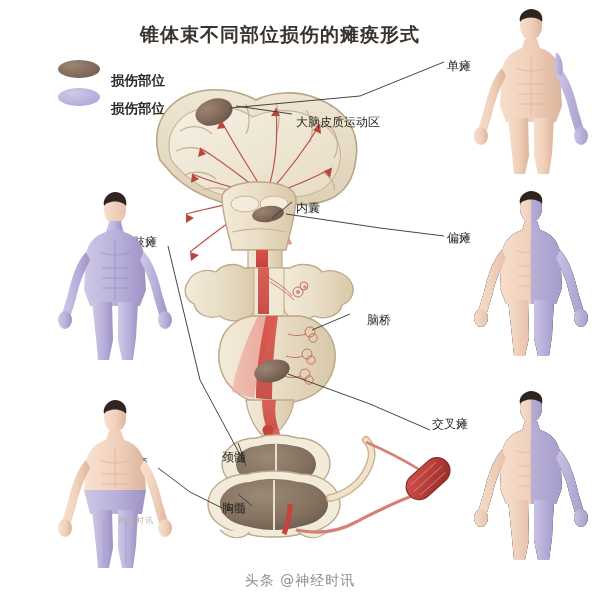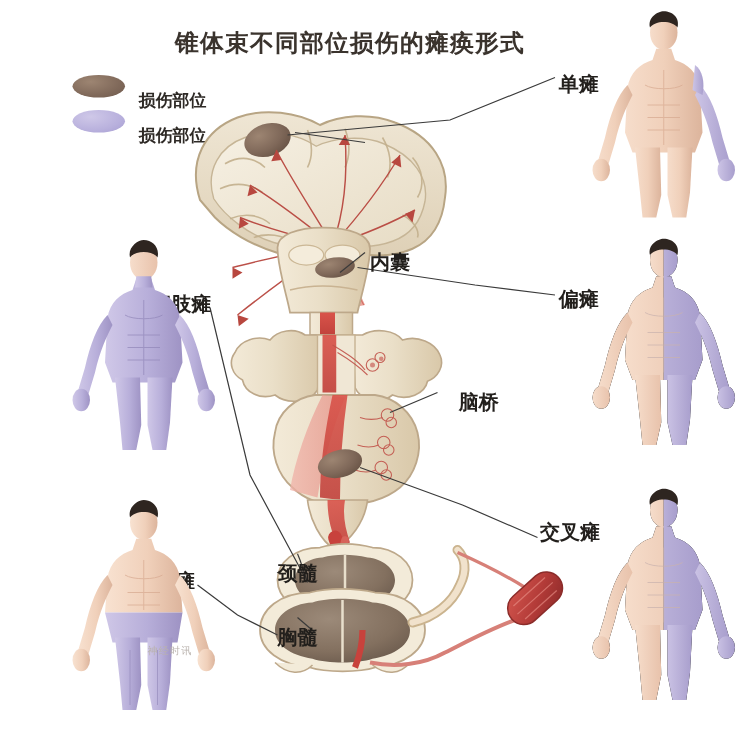--- a/index.html
+++ b/index.html
@@ -20,21 +20,21 @@
     letter-spacing:1px;
   }
 
   
   .legend{left:58px;top:57px;}
   .legend-row{display:flex;align-items:center;height:24px;margin-bottom:4px;}
   .legend-swatch{width:42px;height:18px;border-radius:50%;margin-right:11px;}
   .legend-label{font-size:13.5px;font-weight:bold;color:#2e2a26;margin-top:24px;}
 
   
-  .anno{font-size:16px;font-weight:bold;color:#221f1c;white-space:nowrap;}
+  .anno{font-size:12px;font-weight:normal;color:#221f1c;white-space:nowrap;}
 
   
   .wm-small{
     left:118px;top:515px;font-size:8px;color:#b9b2ad;letter-spacing:1px;
   }
   .wm-foot{
     left:0;top:572px;width:600px;text-align:center;
     font-size:14px;color:#8e8e8e;letter-spacing:1px;
   }
   svg{display:block;}
@@ -285,20 +285,21 @@
       <path d="M286 214 L380 228 L444 236"></path>
 
       <path d="M288 374 L370 404 L430 430"></path>
 
       <path d="M244 462 L200 380 L168 246"></path>
 
       <path d="M222 508 L190 492 L158 468"></path>
     </g>
   </svg>
 
+  <div class="abs anno" style="left:296px;top:114px;">大脑皮质运动区</div>
   <div class="abs anno" style="left:296px;top:200px;">内囊</div>
   <div class="abs anno" style="left:367px;top:312px;">脑桥</div>
   <div class="abs anno" style="left:222px;top:436px;margin-top:13px;">颈髓</div>
   <div class="abs anno" style="left:222px;top:500px;">胸髓</div>
 
   <div class="abs anno" style="left:447px;top:58px;">单瘫</div>
   <div class="abs anno" style="left:447px;top:230px;">偏瘫</div>
   <div class="abs anno" style="left:432px;top:416px;">交叉瘫</div>
   <div class="abs anno" style="left:121px;top:234px;">四肢瘫</div>
   <div class="abs anno" style="left:124px;top:455px;">截瘫</div>
@@ -499,14 +500,15 @@
           <path d="M46 88 L72 88"></path>
       </g>
       <g stroke="#9186b8" stroke-width="0.8" fill="none" opacity="0.6">
         <path d="M48 124 L48 168"></path>
           <path d="M70 124 L70 168"></path>
       </g>
     </g>
   </svg>
 
   <div class="abs wm-small">神经时讯</div>
+  <div class="abs wm-foot">头条 @神经时讯</div>
 
 </div>
 
 </body></html>

